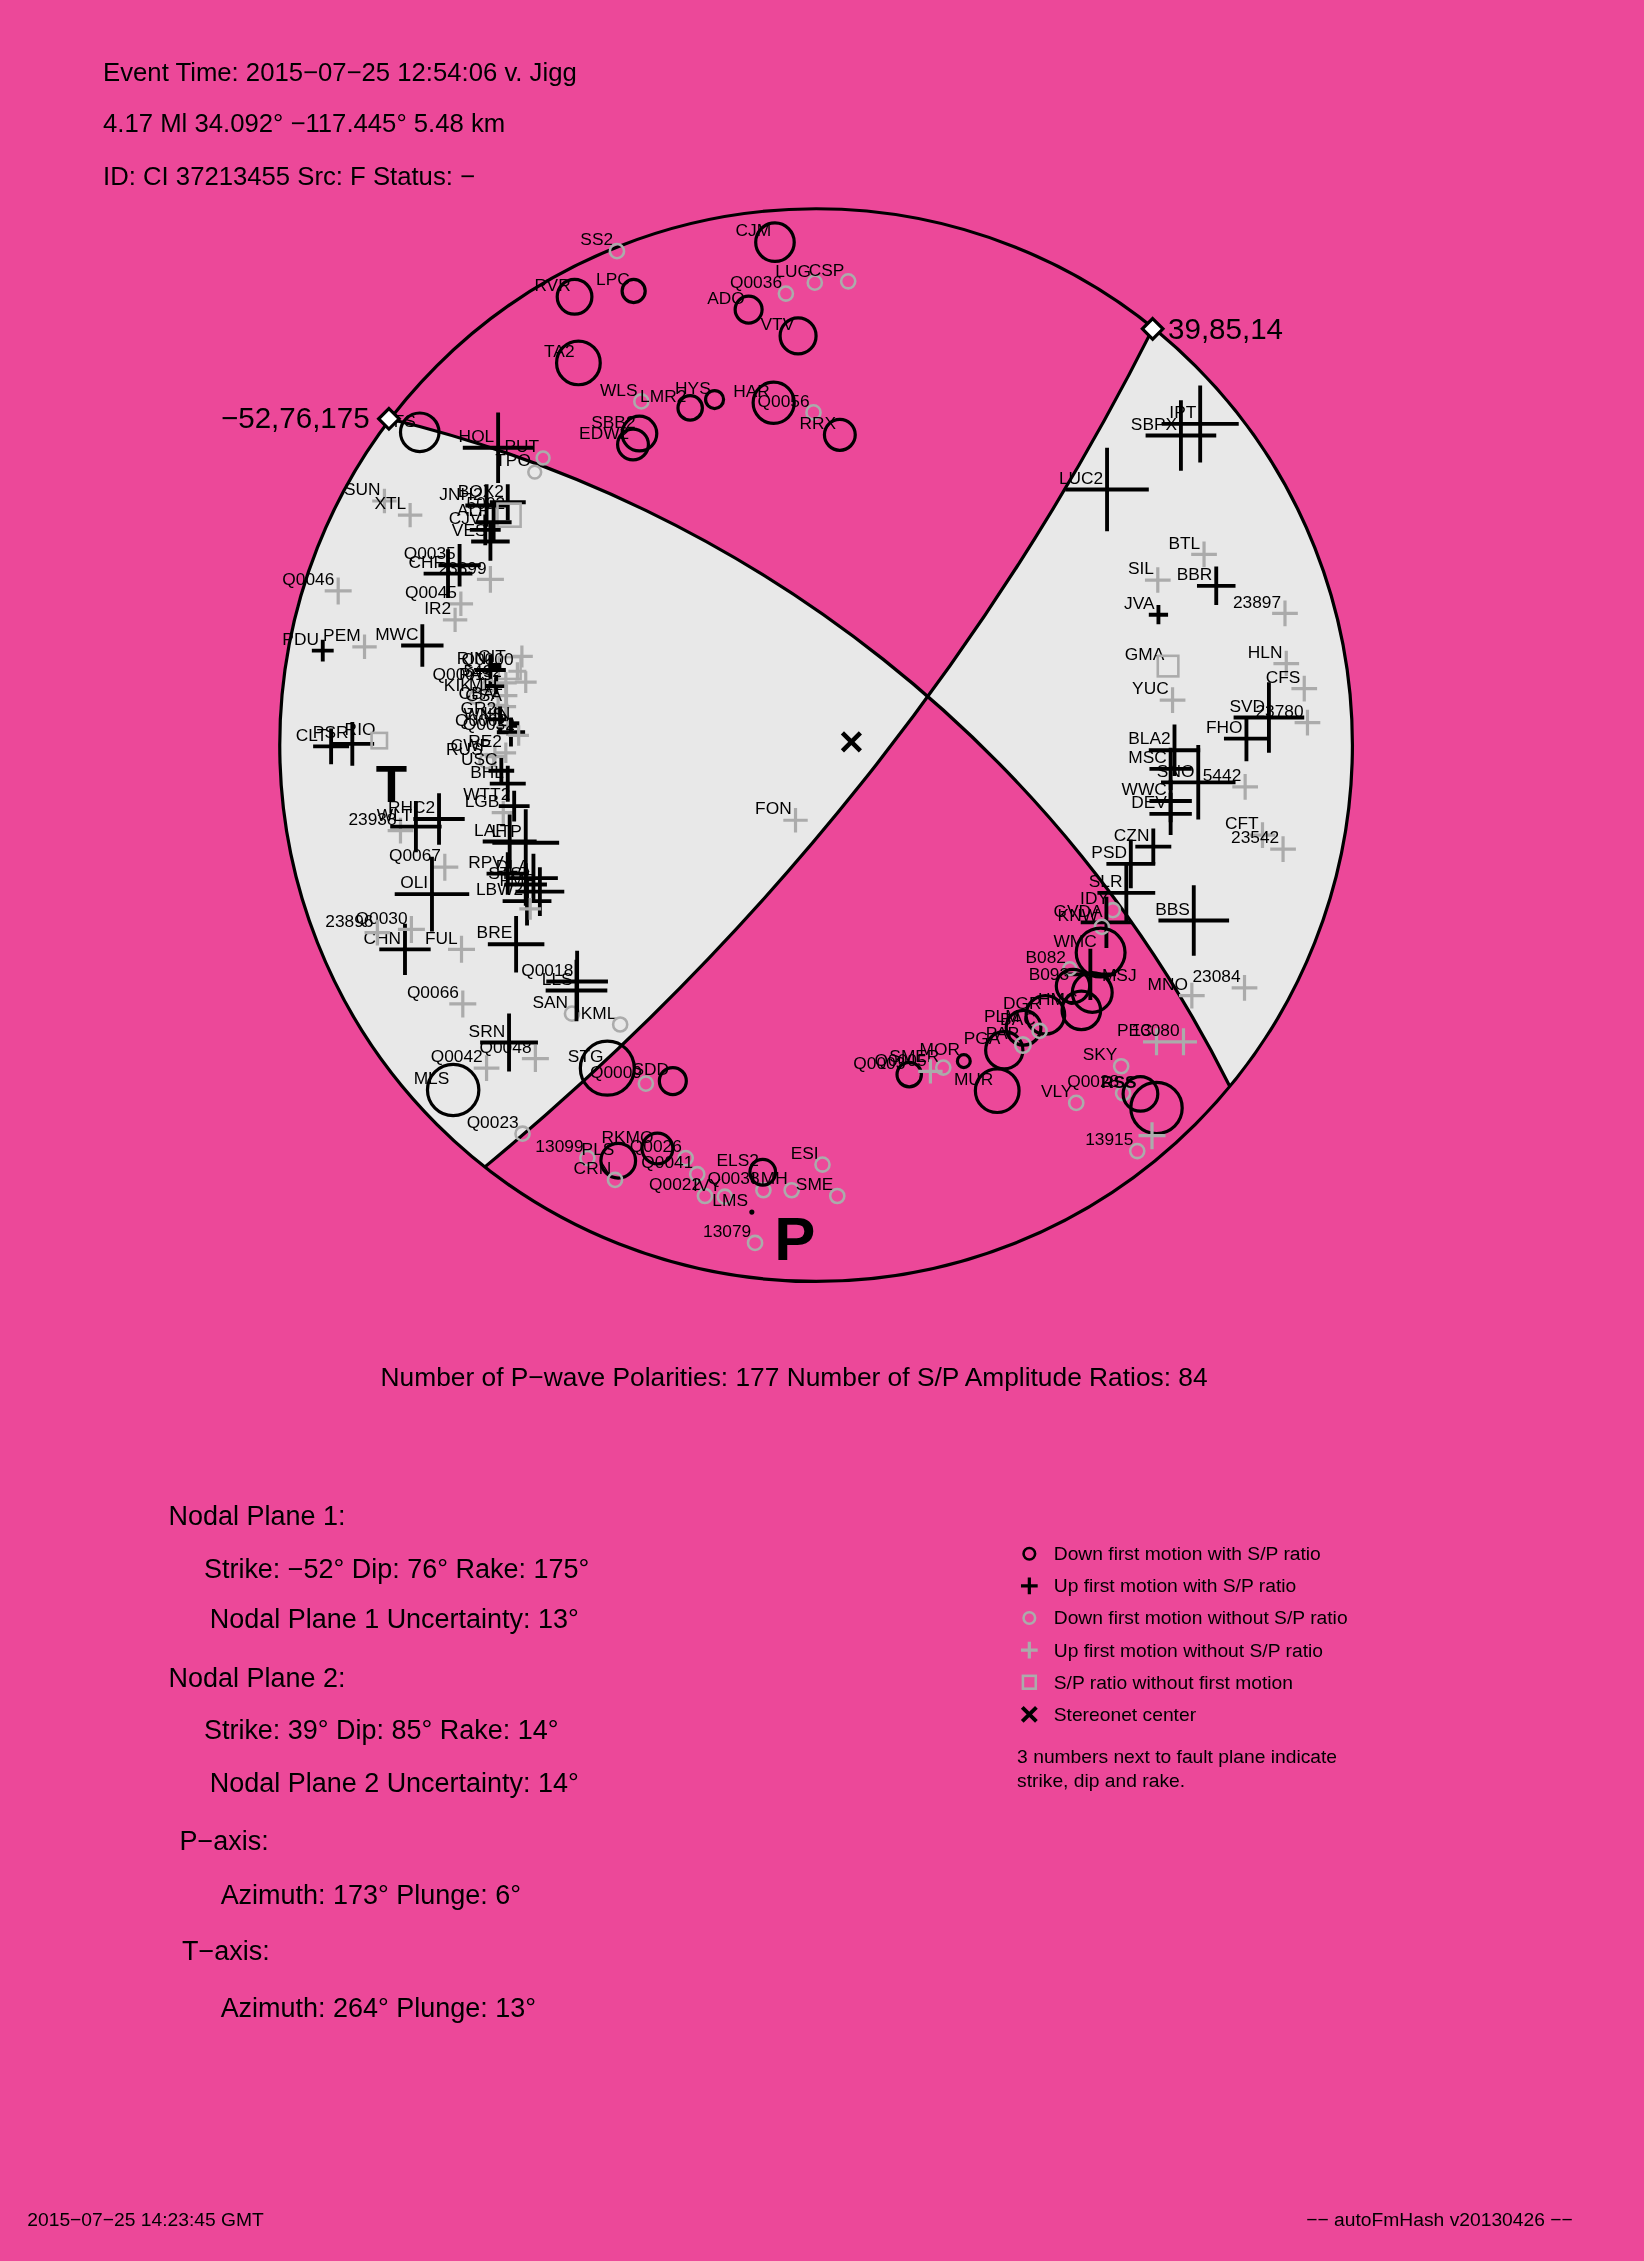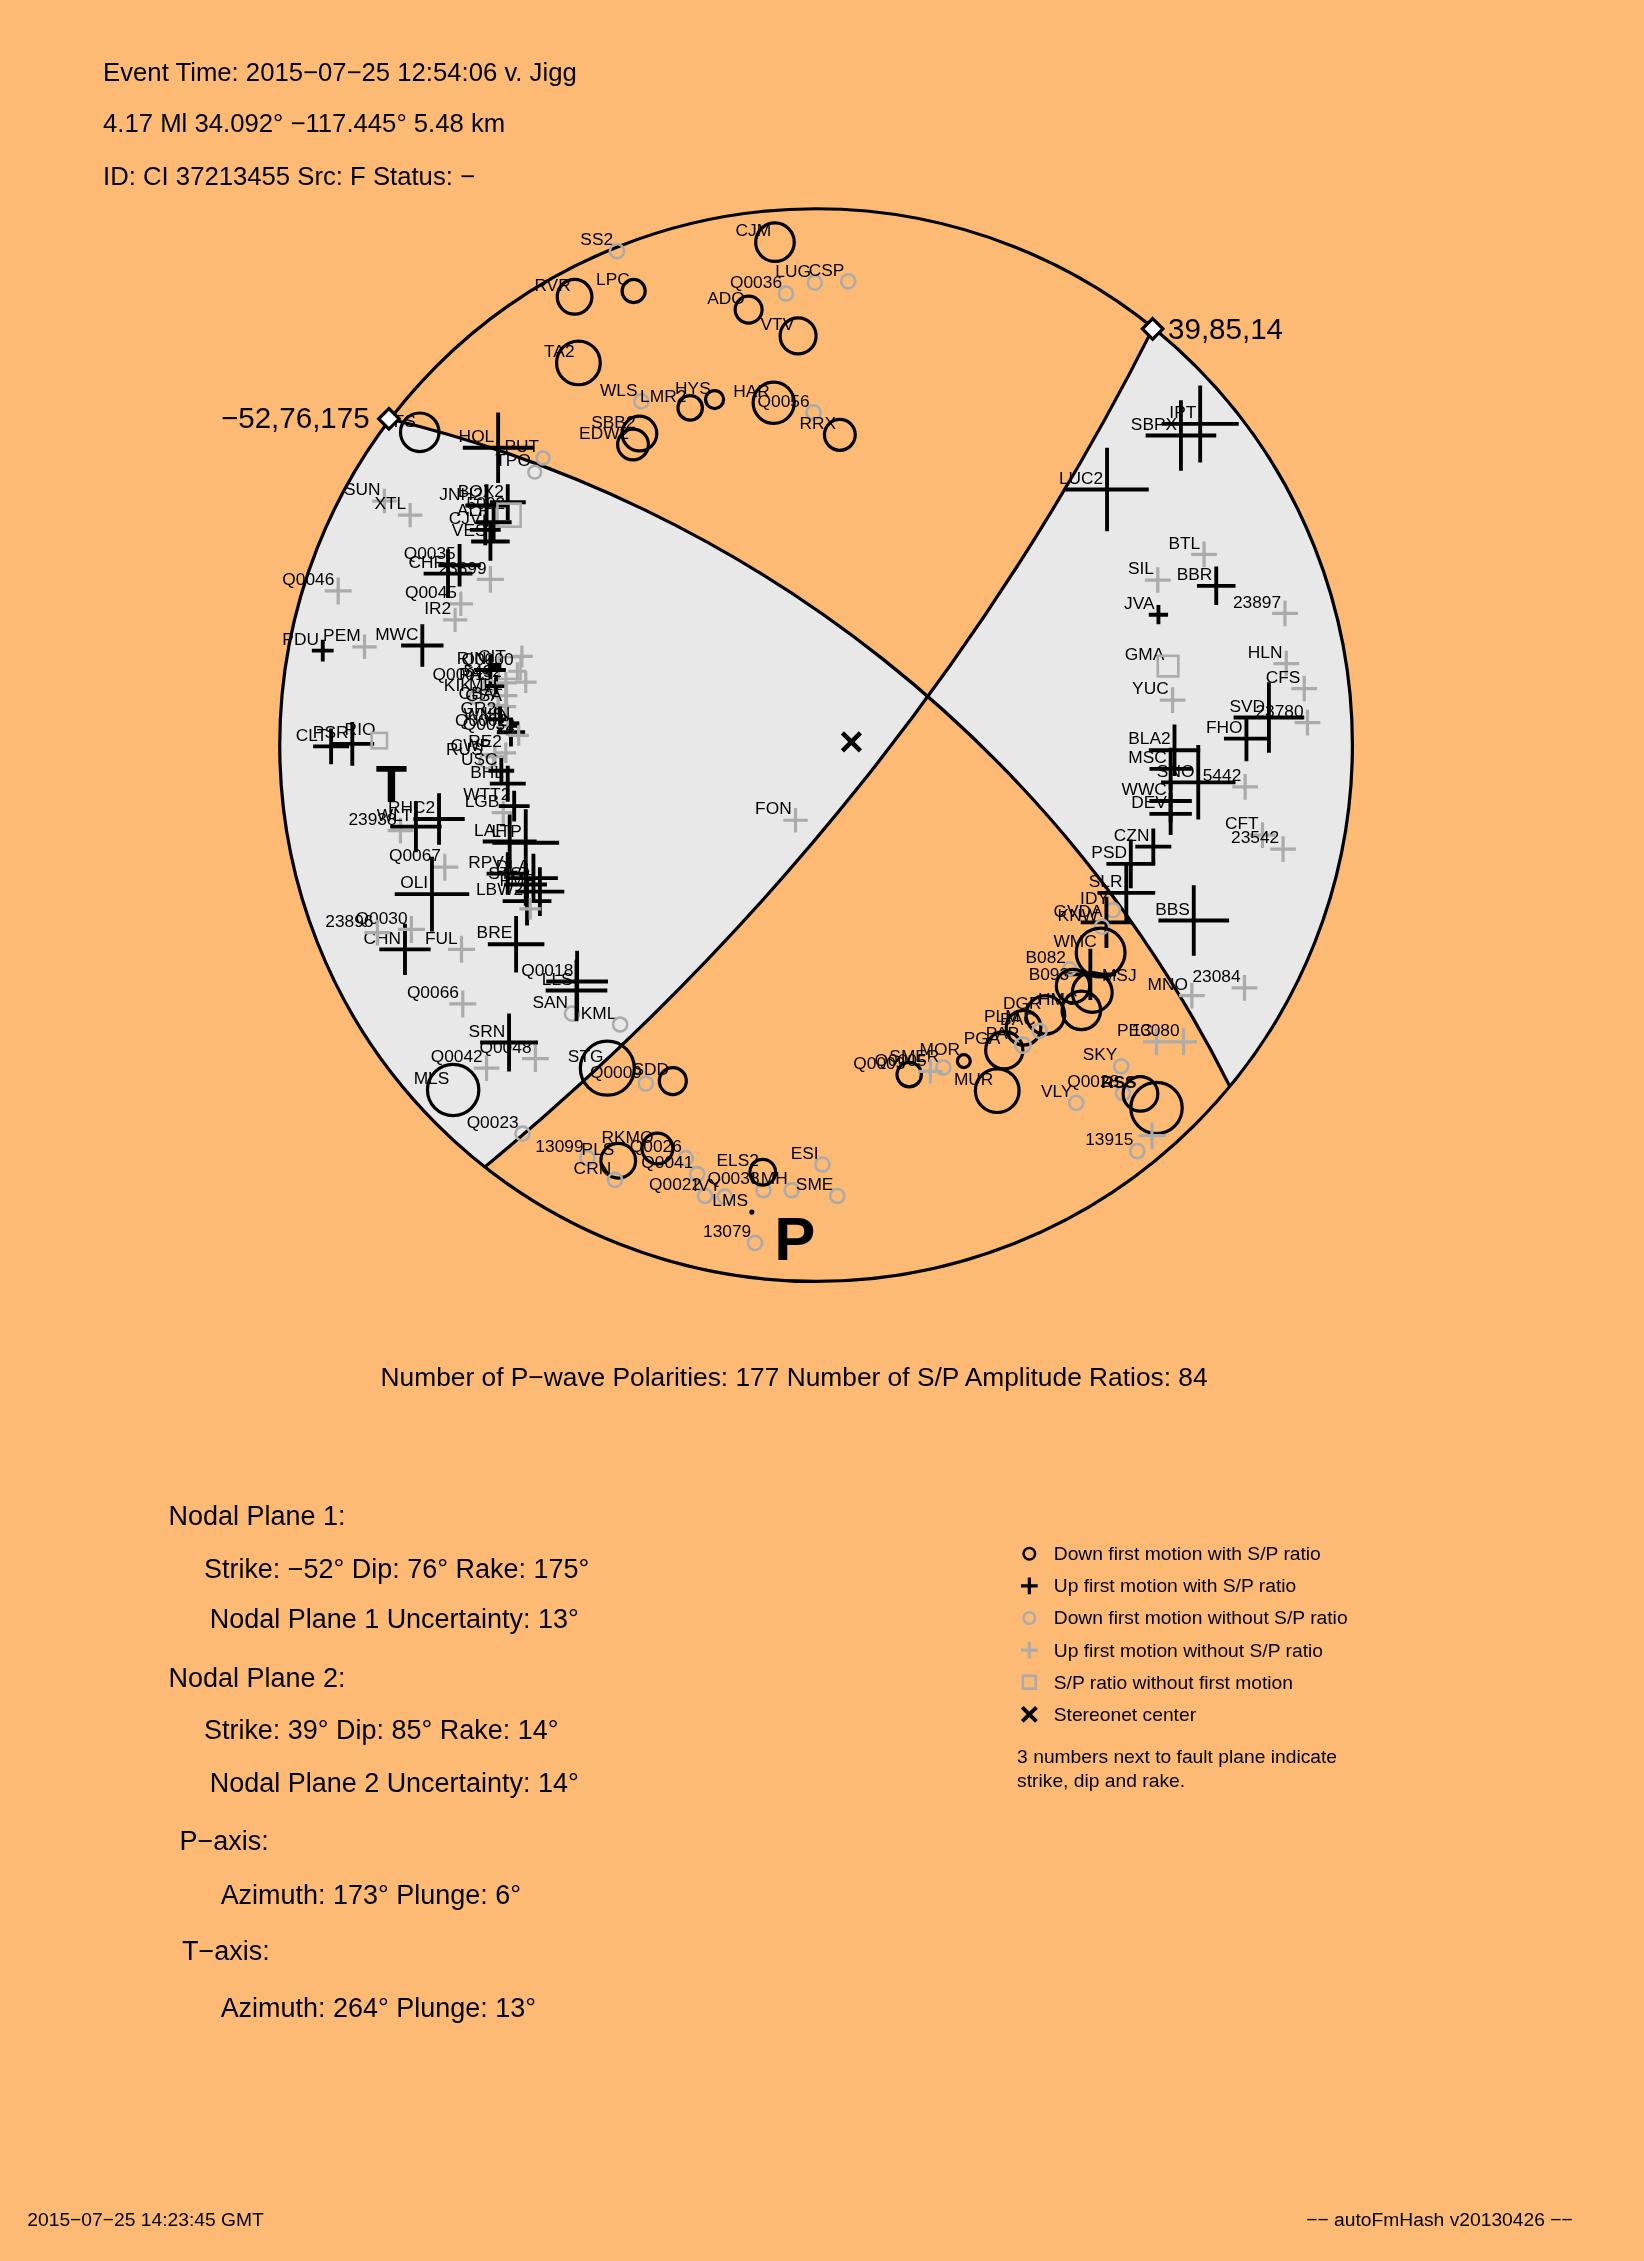--- a/index.html
+++ b/index.html
@@ -1,16 +1,16 @@
 <!DOCTYPE html>
 <html style="font-size:10.3px"><head>
 <meta charset="utf-8">
 <style>
   html,body{margin:0;padding:0;background:#ffffff;}
-  .page{position:relative;width:1645px;height:2261px;background:#fdba74;overflow:hidden;}
+  .page{position:relative;width:1645px;height:2261px;background:#ec4899;overflow:hidden;}
   svg{display:block;}
   svg text{font-family:"Liberation Sans","DejaVu Sans",sans-serif;fill:#000;}
   .hdr{font-size:40px;}
   .counts{font-size:41px;}
   .sol{font-size:42px;}
   .leg{font-size:30px;}
   .note{font-size:30px;}
   .foot{font-size:30px;}
   .planelab{font-size:46px;}
 </style>

